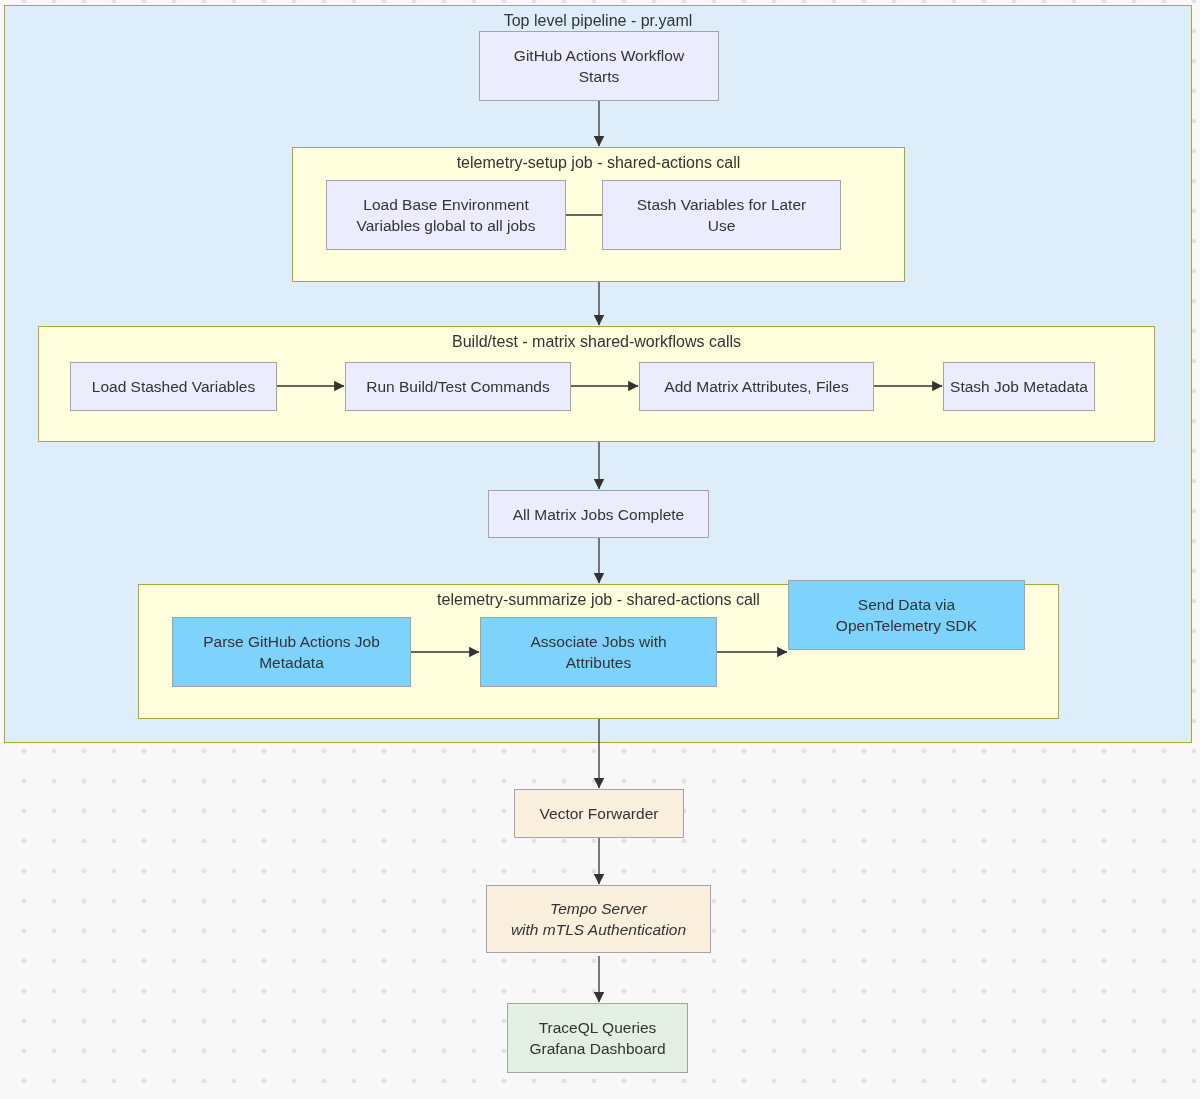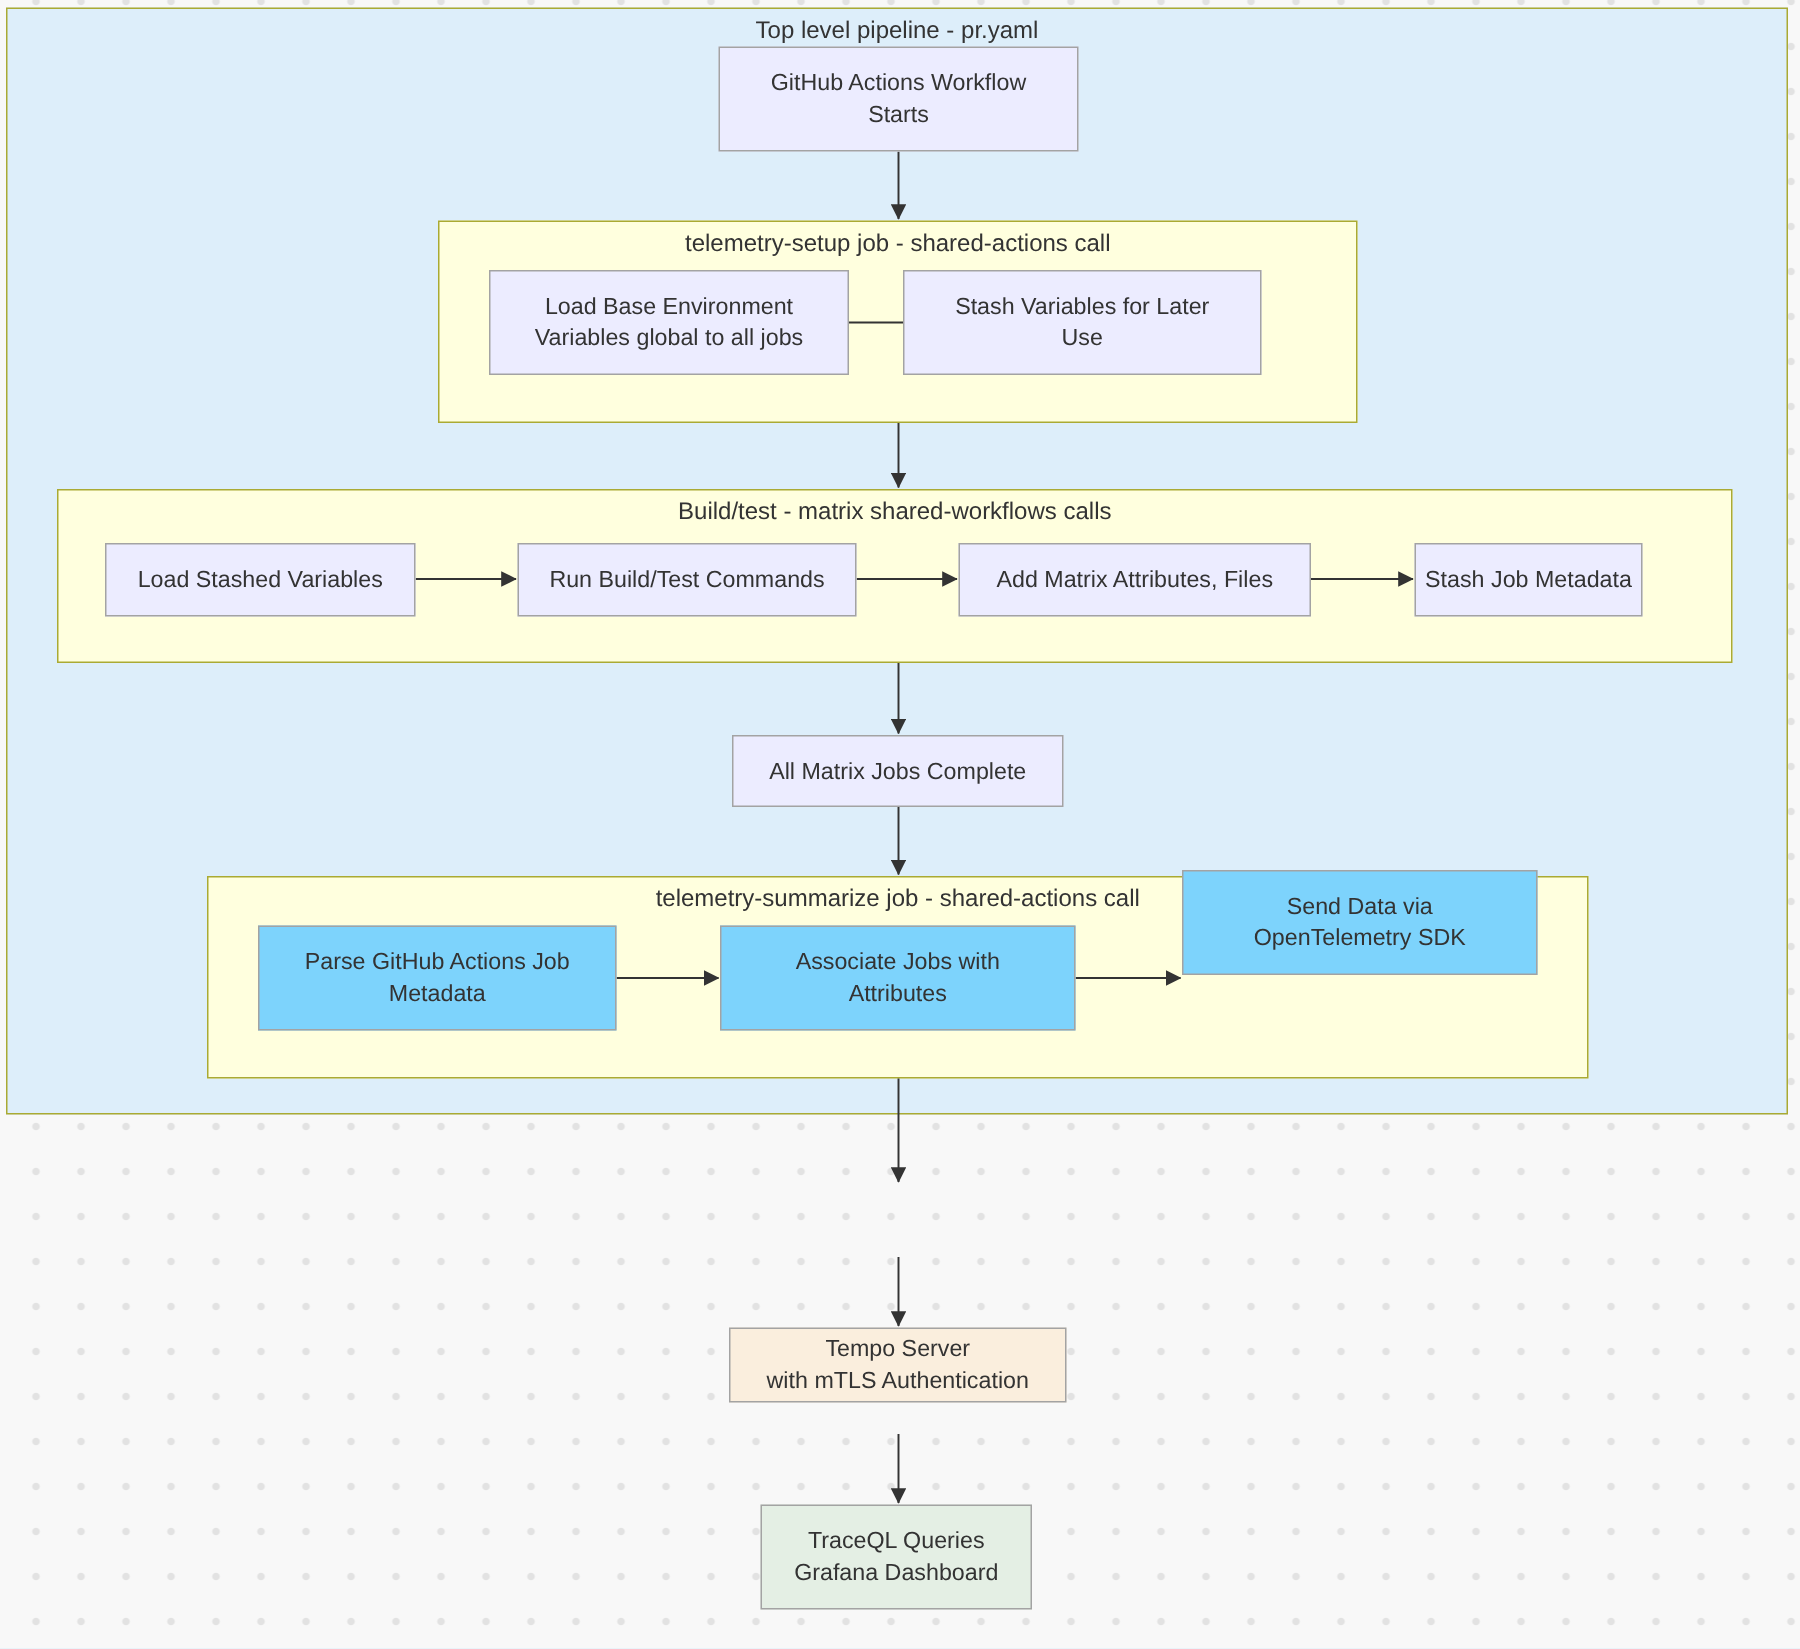--- a/index.html
+++ b/index.html
@@ -56,21 +56,21 @@
   .n-stash-vars     { left: 602px; top: 180px; width: 239px; height: 70px; }
   .n-load-stashed   { left: 70px;  top: 362px; width: 207px; height: 49px; }
   .n-run-build      { left: 345px; top: 362px; width: 226px; height: 49px; }
   .n-add-matrix     { left: 639px; top: 362px; width: 235px; height: 49px; }
   .n-stash-job-meta { left: 943px; top: 362px; width: 152px; height: 49px; }
   .n-all-complete   { left: 488px; top: 490px; width: 221px; height: 48px; }
   .n-parse-meta     { left: 172px; top: 617px; width: 239px; height: 70px; }
   .n-associate      { left: 480px; top: 617px; width: 237px; height: 70px; }
   .n-send-data      { left: 788px; top: 580px; width: 237px; height: 70px; }
   .n-vector         { left: 514px; top: 789px; width: 170px; height: 49px; }
-  .n-tempo          { left: 486px; top: 885px; width: 225px; height: 50px; }
+  .n-tempo          { left: 486px; top: 885px; width: 225px; height: 68px; font-style: italic; }
   .n-traceql        { left: 507px; top: 1003px; width: 181px; height: 70px; }
 
   #edges { position: absolute; inset: 0; width: 1200px; height: 1099px; pointer-events: none; }
   #edges line { stroke: #333333; stroke-width: 1.3px; }
 </style>
 </head>
 <body>
 
 <div id="canvas">
 
@@ -132,20 +132,21 @@
 
   <div class="node bluefill n-parse-meta">Parse GitHub Actions Job
 Metadata</div>
 
   <div class="node bluefill n-associate">Associate Jobs with
 Attributes</div>
 
   <div class="node bluefill n-send-data">Send Data via
 OpenTelemetry SDK</div>
 
+  <div class="node peach n-vector">Vector Forwarder</div>
 
   <div class="node peach n-tempo">Tempo Server
 with mTLS Authentication</div>
 
   <div class="node green n-traceql">TraceQL Queries
 Grafana Dashboard</div>
 
 </div>
 
 </body></html>

